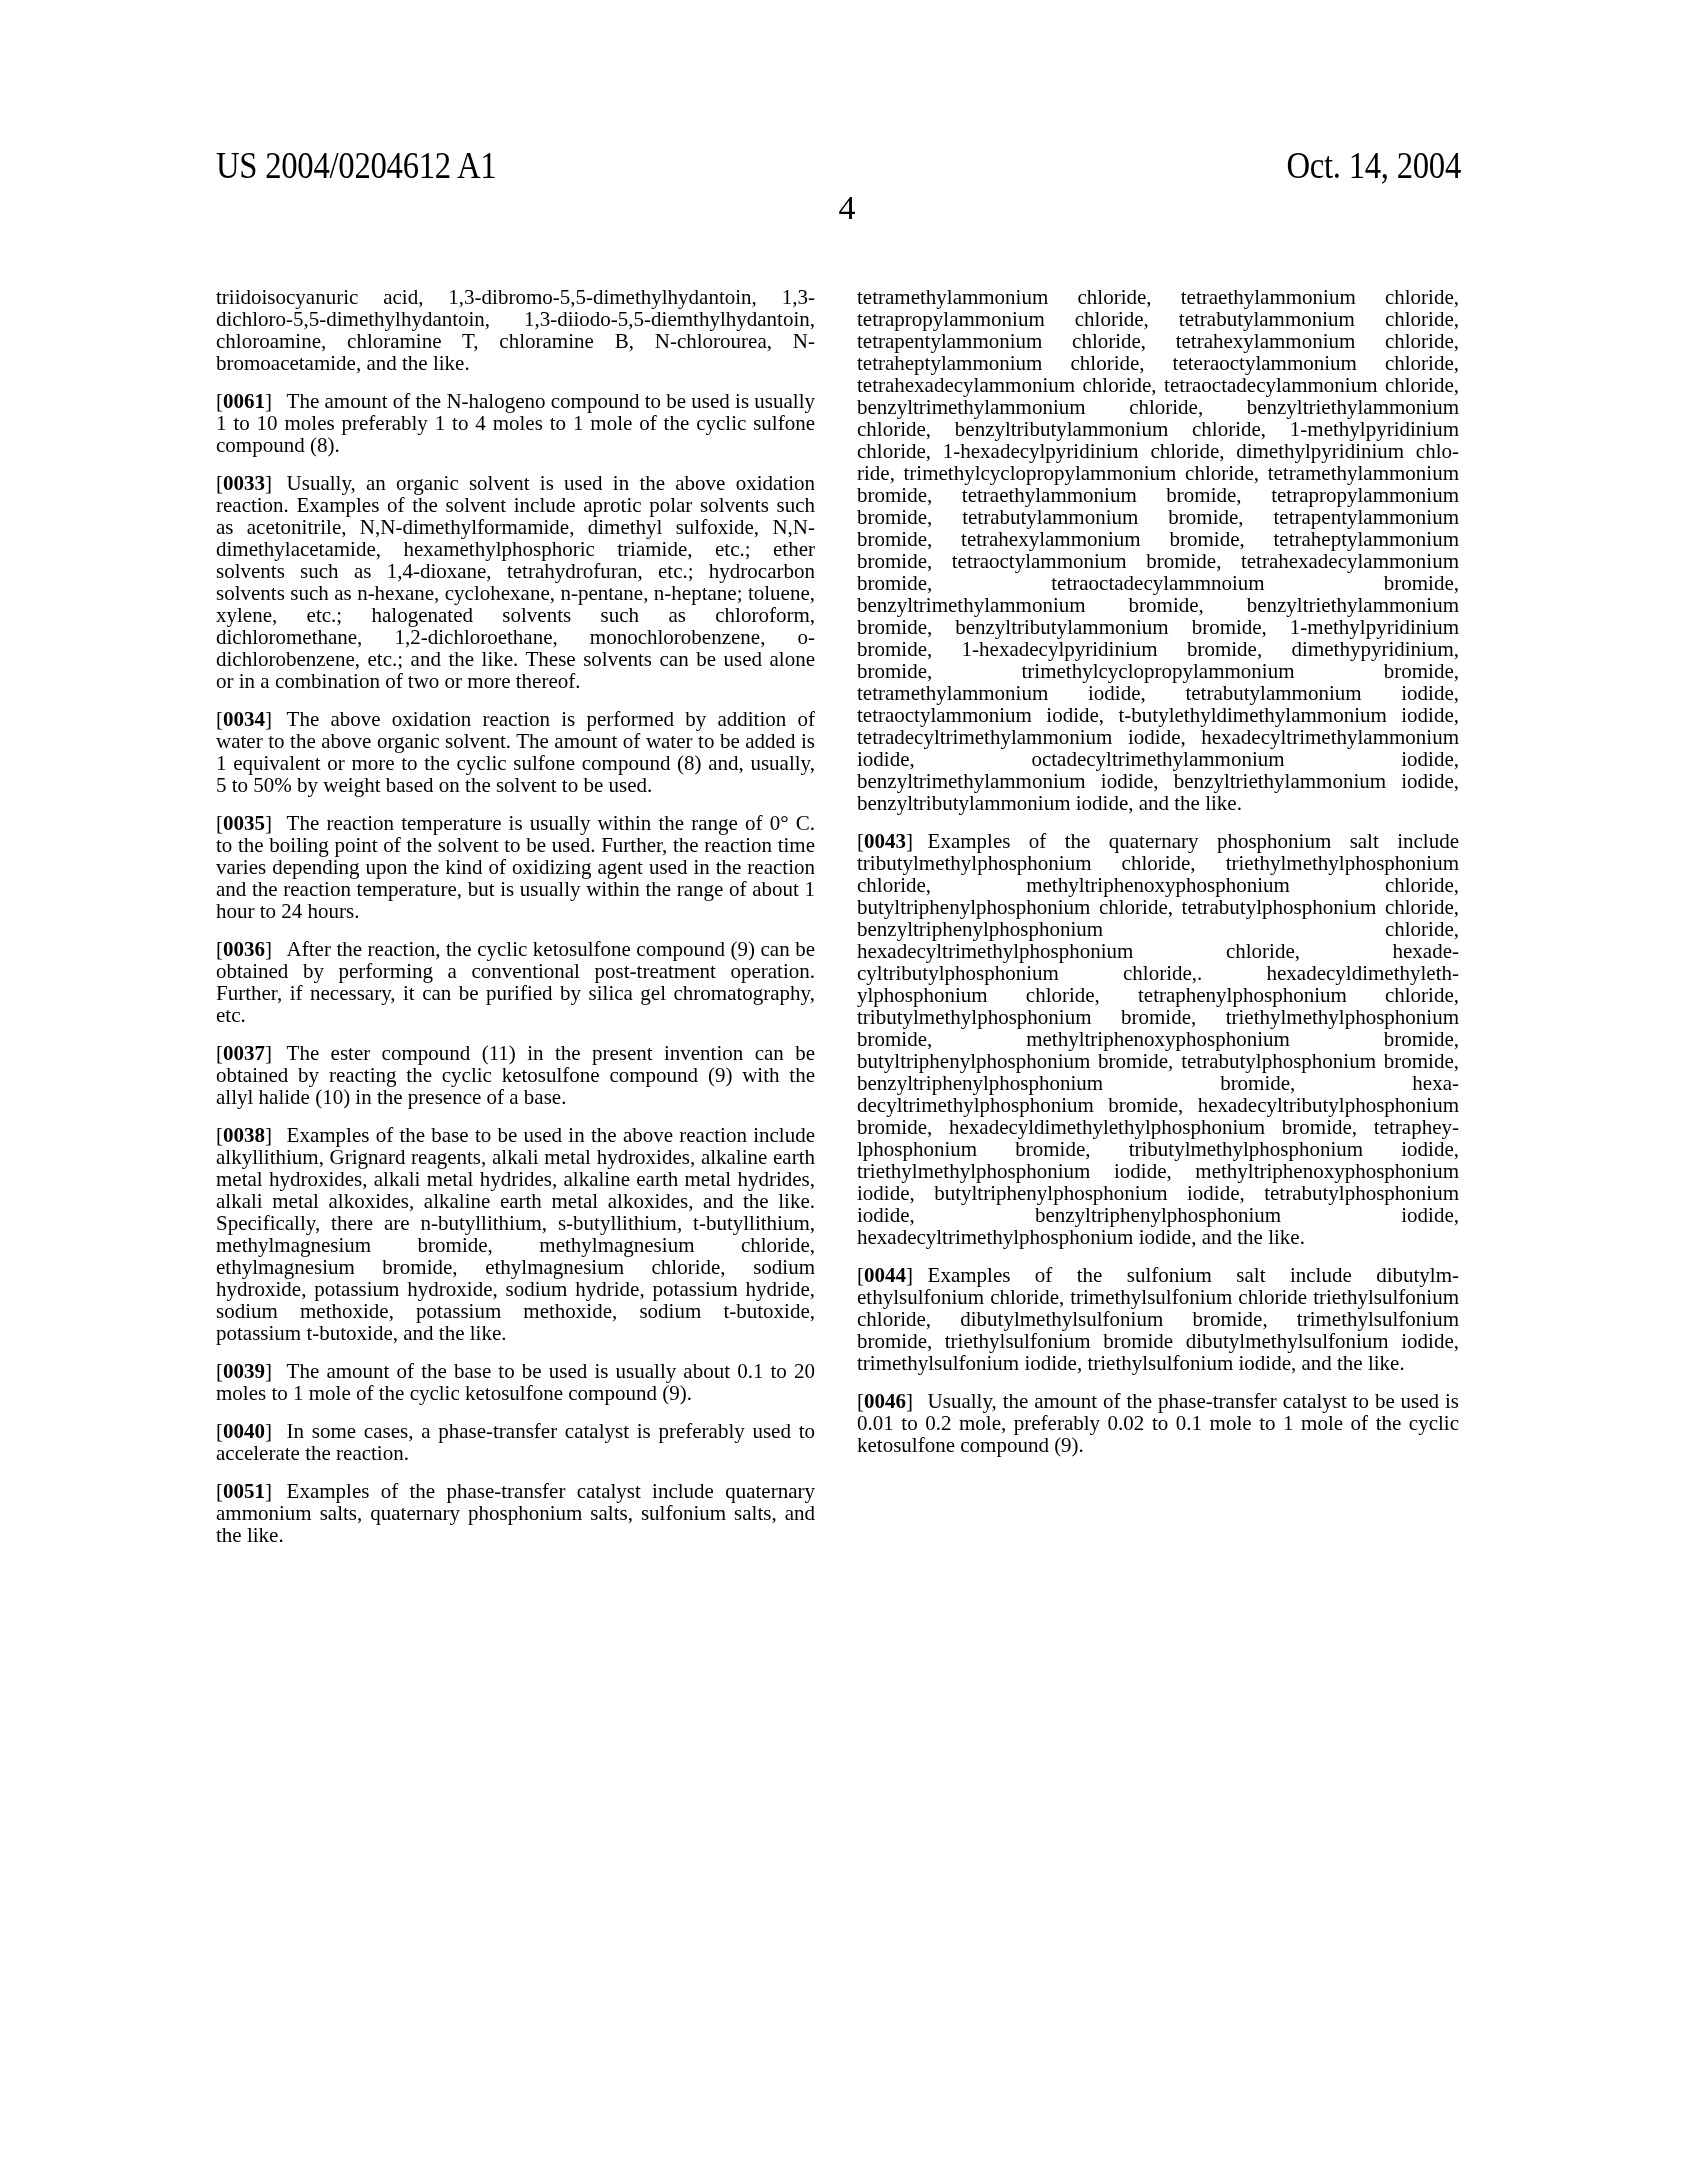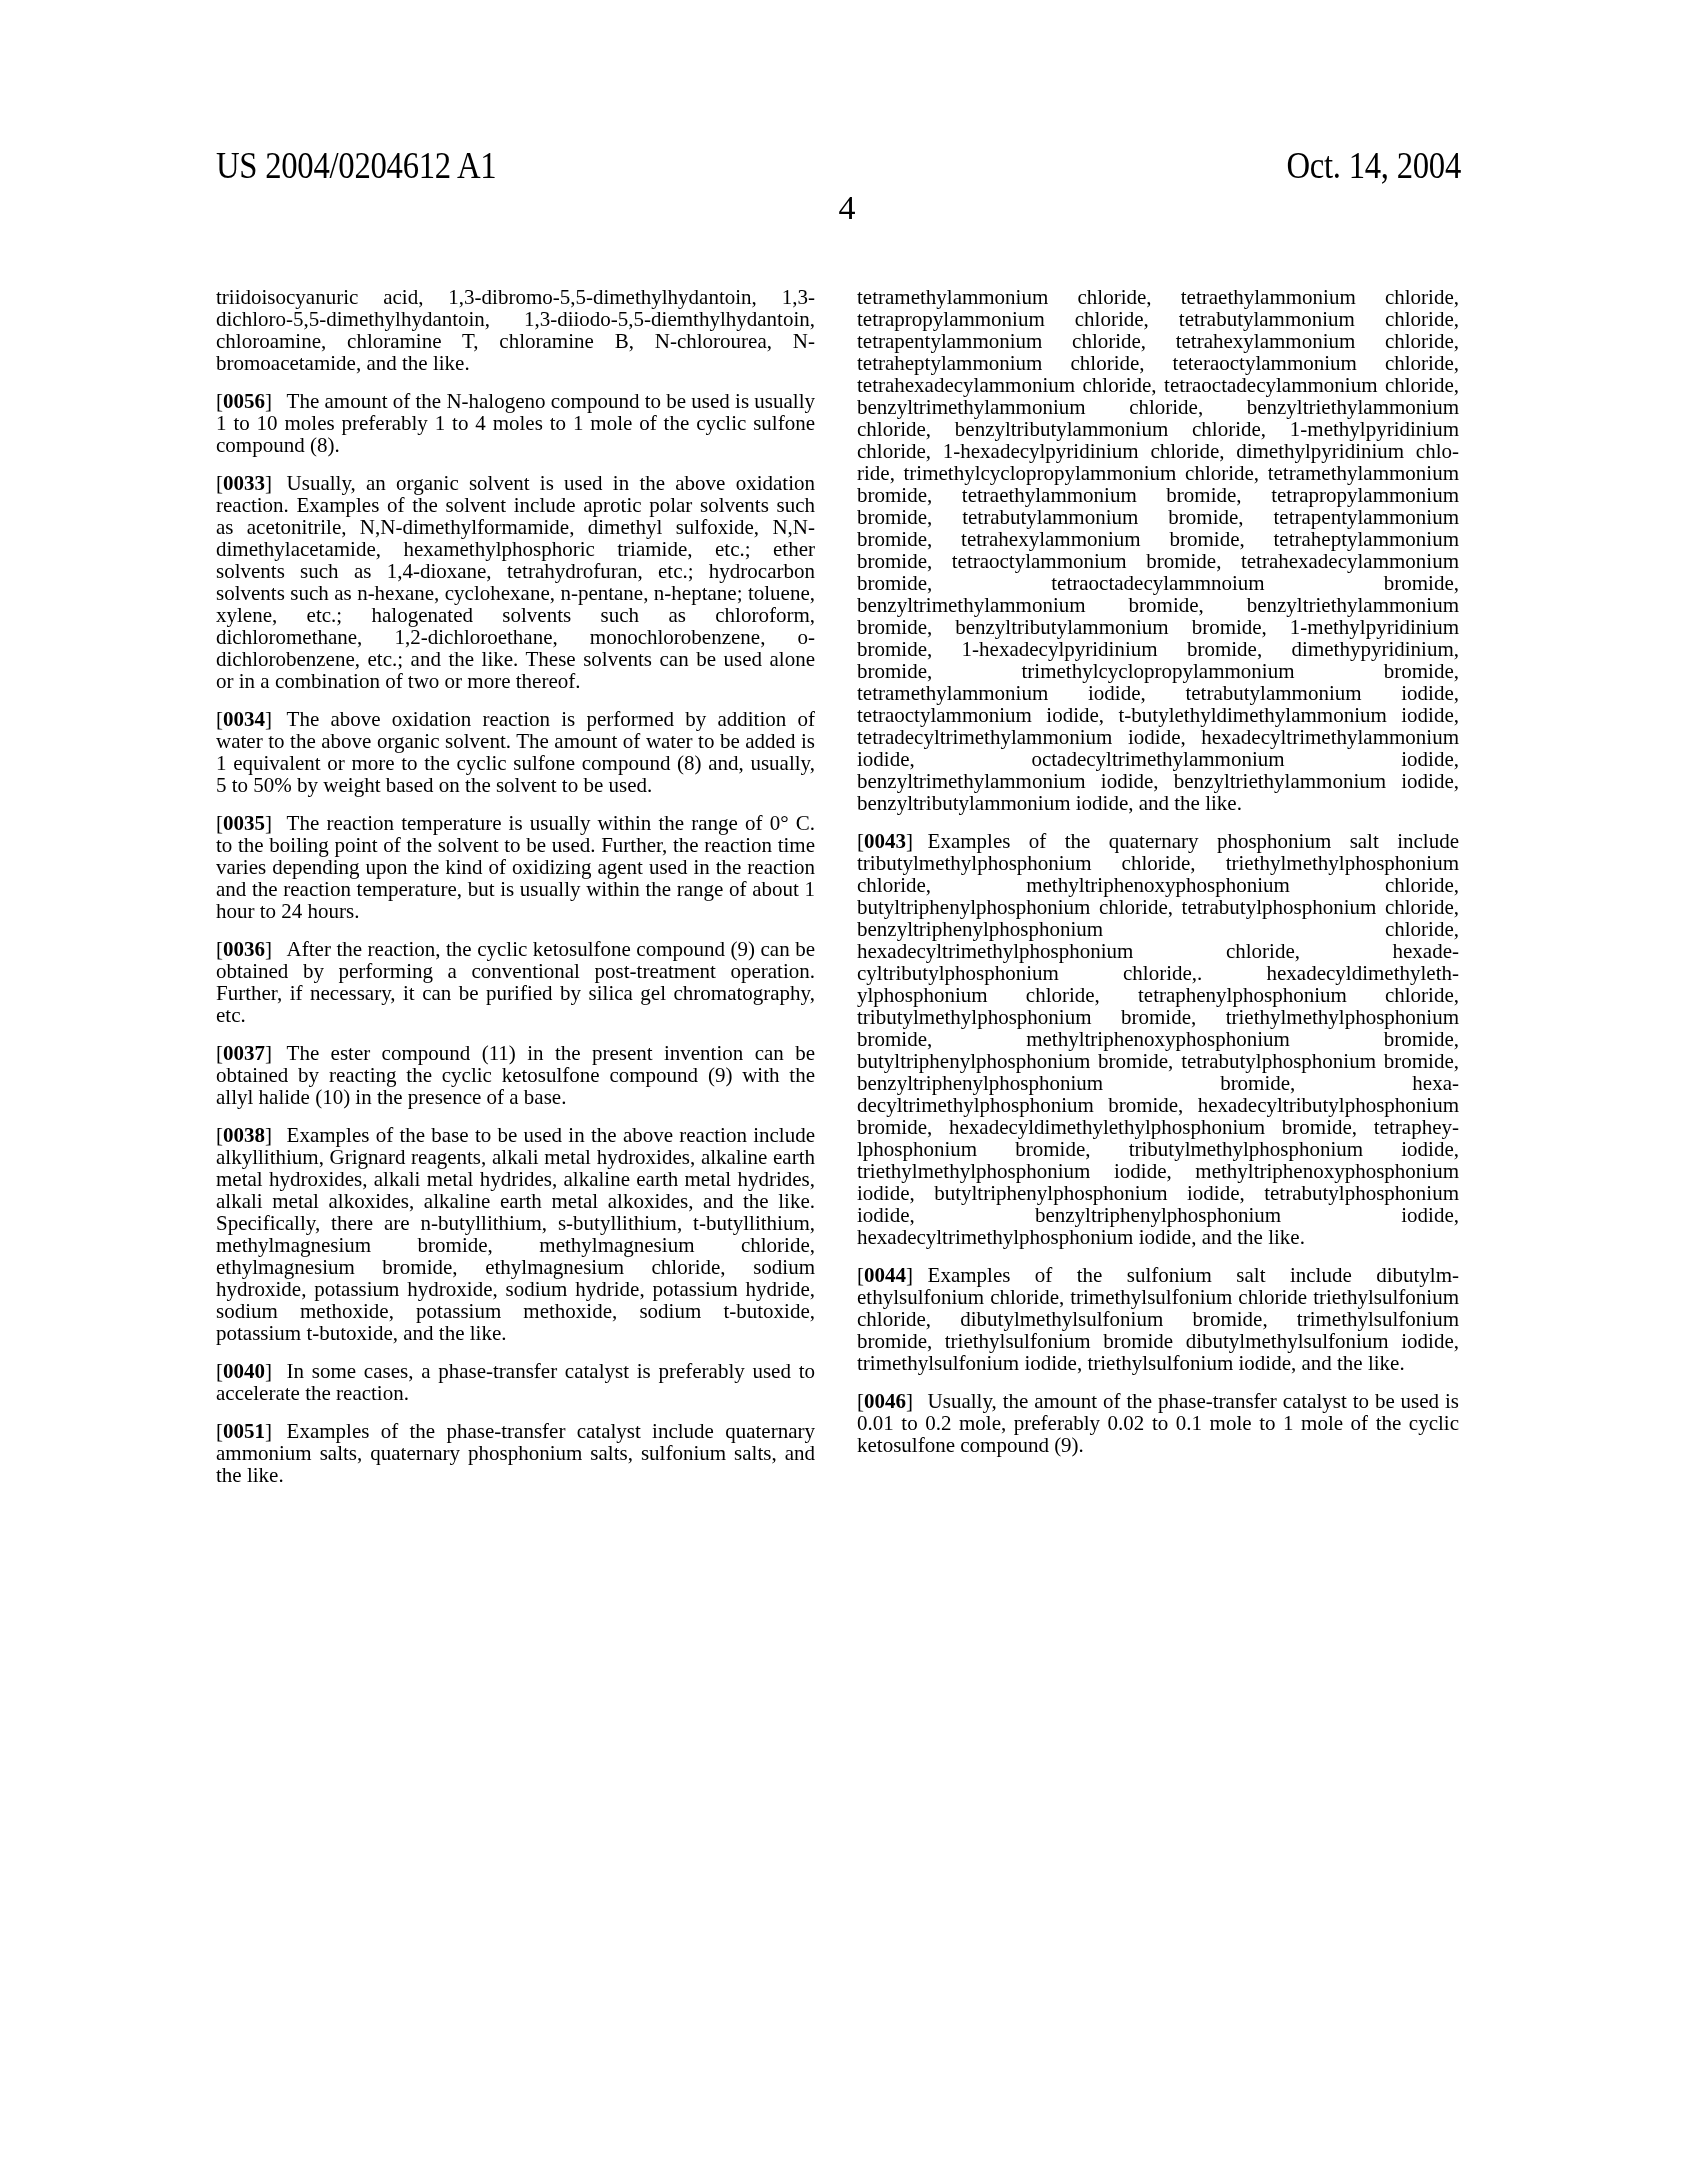--- a/index.html
+++ b/index.html
@@ -31,27 +31,28 @@
 </style>
 </head>
 <body>
 
 <div class="hdr hdr-left">US 2004/0204612 A1</div>
 <div class="hdr hdr-right">Oct. 14, 2004</div>
 <div class="page-num">4</div>
 
 <div class="col col-left">
     <p class="para"><span>triidoisocyanuric acid, 1,3-dibromo-5,5-dimethylhydantoin, 1,3-dichloro-5,5-dimethylhydantoin, 1,3-diiodo-5,5-diemth­ylhydantoin, chloroamine, chloramine T, chloramine B, N-chlorourea, N-bromoacetamide, and the like.</span></p>
-    <p class="para"><span class="br">[<span class="num">0056</span>]</span><span class="gap"></span><span>The amount of the N-halogeno compound to be used is usually 1 to 10 moles preferably 1 to 4 moles to 1 mole of the cyclic sulfone compound (8).</span></p>
+    <p class="para"><span class="br">[<span class="num">0061</span>]</span><span class="gap"></span><span>The amount of the N-halogeno compound to be used is usually 1 to 10 moles preferably 1 to 4 moles to 1 mole of the cyclic sulfone compound (8).</span></p>
     <p class="para"><span class="br">[<span class="num">0033</span>]</span><span class="gap"></span><span>Usually, an organic solvent is used in the above oxidation reaction. Examples of the solvent include aprotic polar solvents such as acetonitrile, N,N-dimethylformamide, dimethyl sulfoxide, N,N-dimethylacetamide, hexameth­ylphosphoric triamide, etc.; ether solvents such as 1,4-​dioxane, tetrahydrofuran, etc.; hydrocarbon solvents such as n-hexane, cyclohexane, n-pentane, n-heptane; toluene, xylene, etc.; halogenated solvents such as chloroform, dichloromethane, 1,2-dichloroethane, monochlorobenzene, o-dichlorobenzene, etc.; and the like. These solvents can be used alone or in a combination of two or more thereof.</span></p>
     <p class="para"><span class="br">[<span class="num">0034</span>]</span><span class="gap"></span><span>The above oxidation reaction is performed by addition of water to the above organic solvent. The amount of water to be added is 1 equivalent or more to the cyclic sulfone compound (8) and, usually, 5 to 50% by weight based on the solvent to be used.</span></p>
     <p class="para"><span class="br">[<span class="num">0035</span>]</span><span class="gap"></span><span>The reaction temperature is usually within the range of 0° C. to the boiling point of the solvent to be used. Further, the reaction time varies depending upon the kind of oxidizing agent used in the reaction and the reaction tem­perature, but is usually within the range of about 1 hour to 24 hours.</span></p>
     <p class="para"><span class="br">[<span class="num">0036</span>]</span><span class="gap"></span><span>After the reaction, the cyclic ketosulfone com­pound (9) can be obtained by performing a conventional post-treatment operation. Further, if necessary, it can be purified by silica gel chromatography, etc.</span></p>
     <p class="para"><span class="br">[<span class="num">0037</span>]</span><span class="gap"></span><span>The ester compound (11) in the present invention can be obtained by reacting the cyclic ketosulfone com­pound (9) with the allyl halide (10) in the presence of a base.</span></p>
     <p class="para"><span class="br">[<span class="num">0038</span>]</span><span class="gap"></span><span>Examples of the base to be used in the above reaction include alkyllithium, Grignard reagents, alkali metal hydroxides, alkaline earth metal hydroxides, alkali metal hydrides, alkaline earth metal hydrides, alkali metal alkoxides, alkaline earth metal alkoxides, and the like. Specifically, there are n-butyllithium, s-butyllithium, t-bu­tyllithium, methylmagnesium bromide, methylmagnesium chloride, ethylmagnesium bromide, ethylmagnesium chlo­ride, sodium hydroxide, potassium hydroxide, sodium hydride, potassium hydride, sodium methoxide, potassium methoxide, sodium t-butoxide, potassium t-butoxide, and the like.</span></p>
+    <p class="para"><span class="br">[<span class="num">0039</span>]</span><span class="gap"></span><span>The amount of the base to be used is usually about 0.1 to 20 moles to 1 mole of the cyclic ketosulfone com­pound (9).</span></p>
     <p class="para"><span class="br">[<span class="num">0040</span>]</span><span class="gap"></span><span>In some cases, a phase-transfer catalyst is prefer­ably used to accelerate the reaction.</span></p>
     <p class="para"><span class="br">[<span class="num">0051</span>]</span><span class="gap"></span><span>Examples of the phase-transfer catalyst include quaternary ammonium salts, quaternary phosphonium salts, sulfonium salts, and the like.</span></p>
   </div>
 <div class="col col-right">
     <p class="para"><span>tetramethylammonium chloride, tetraethylammonium chlo­ride, tetrapropylammonium chloride, tetrabutylammonium chloride, tetrapentylammonium chloride, tetrahexylammo­nium chloride, tetraheptylammonium chloride, teteraocty­lammonium chloride, tetrahexadecylammonium chloride, tetraoctadecylammonium chloride, benzyltrimethylammo­nium chloride, benzyltriethylammonium chloride, benzyl­tributylammonium chloride, 1-methylpyridinium chloride, 1-hexadecylpyridinium chloride, dimethylpyridinium chlo­ride, trimethylcyclopropylammonium chloride, tetramethy­lammonium bromide, tetraethylammonium bromide, tetra­propylammonium bromide, tetrabutylammonium bromide, tetrapentylammonium bromide, tetrahexylammonium bro­mide, tetraheptylammonium bromide, tetraoctylammonium bromide, tetrahexadecylammonium bromide, tetraoctadecy­lammnoium bromide, benzyltrimethylammonium bromide, benzyltriethylammonium bromide, benzyltributylammo­nium bromide, 1-methylpyridinium bromide, 1-hexade­cylpyridinium bromide, dimethypyridinium, bromide, trim­ethylcyclopropylammonium bromide, tetramethylammonium iodide, tetrabutylammonium iodide, tetraoctylammonium iodide, t-butylethyldimethylammo­nium iodide, tetradecyltrimethylammonium iodide, hexade­cyltrimethylammonium iodide, octadecyltrimethylammo­nium iodide, benzyltrimethylammonium iodide, benzyltriethylammonium iodide, benzyltributylammonium iodide, and the like.</span></p>
     <p class="para"><span class="br">[<span class="num">0043</span>]</span><span class="gap"></span><span>Examples of the quaternary phosphonium salt include tributylmethylphosphonium chloride, triethylmeth­ylphosphonium chloride, methyltriphenoxyphosphonium chloride, butyltriphenylphosphonium chloride, tetrabu­tylphosphonium chloride, benzyltriphenylphosphonium chloride, hexadecyltrimethylphosphonium chloride, hexade­cyltributylphosphonium chloride,. hexadecyldimethyleth­ylphosphonium chloride, tetraphenylphosphonium chloride, tributylmethylphosphonium bromide, triethylmethylphos­phonium bromide, methyltriphenoxyphosphonium bromide, butyltriphenylphosphonium bromide, tetrabutylphospho­nium bromide, benzyltriphenylphosphonium bromide, hexa­decyltrimethylphosphonium bromide, hexadecyltribu­tylphosphonium bromide, hexadecyldimethylethylphosphonium bromide, tetraphey­lphosphonium bromide, tributylmethylphosphonium iodide, triethylmethylphosphonium iodide, methyltriphenoxyphos­phonium iodide, butyltriphenylphosphonium iodide, tet­rabutylphosphonium iodide, benzyltriphenylphosphonium iodide, hexadecyltrimethylphosphonium iodide, and the like.</span></p>
     <p class="para"><span class="br">[<span class="num">0044</span>]</span><span class="gap"></span><span>Examples of the sulfonium salt include dibutylm­ethylsulfonium chloride, trimethylsulfonium chloride trieth­ylsulfonium chloride, dibutylmethylsulfonium bromide, tri­methylsulfonium bromide, triethylsulfonium bromide dibutylmethylsulfonium iodide, trimethylsulfonium iodide, triethylsulfonium iodide, and the like.</span></p>
     <p class="para"><span class="br">[<span class="num">0046</span>]</span><span class="gap"></span><span>Usually, the amount of the phase-transfer catalyst to be used is 0.01 to 0.2 mole, preferably 0.02 to 0.1 mole to 1 mole of the cyclic ketosulfone compound (9).</span></p>
   </div>
 

